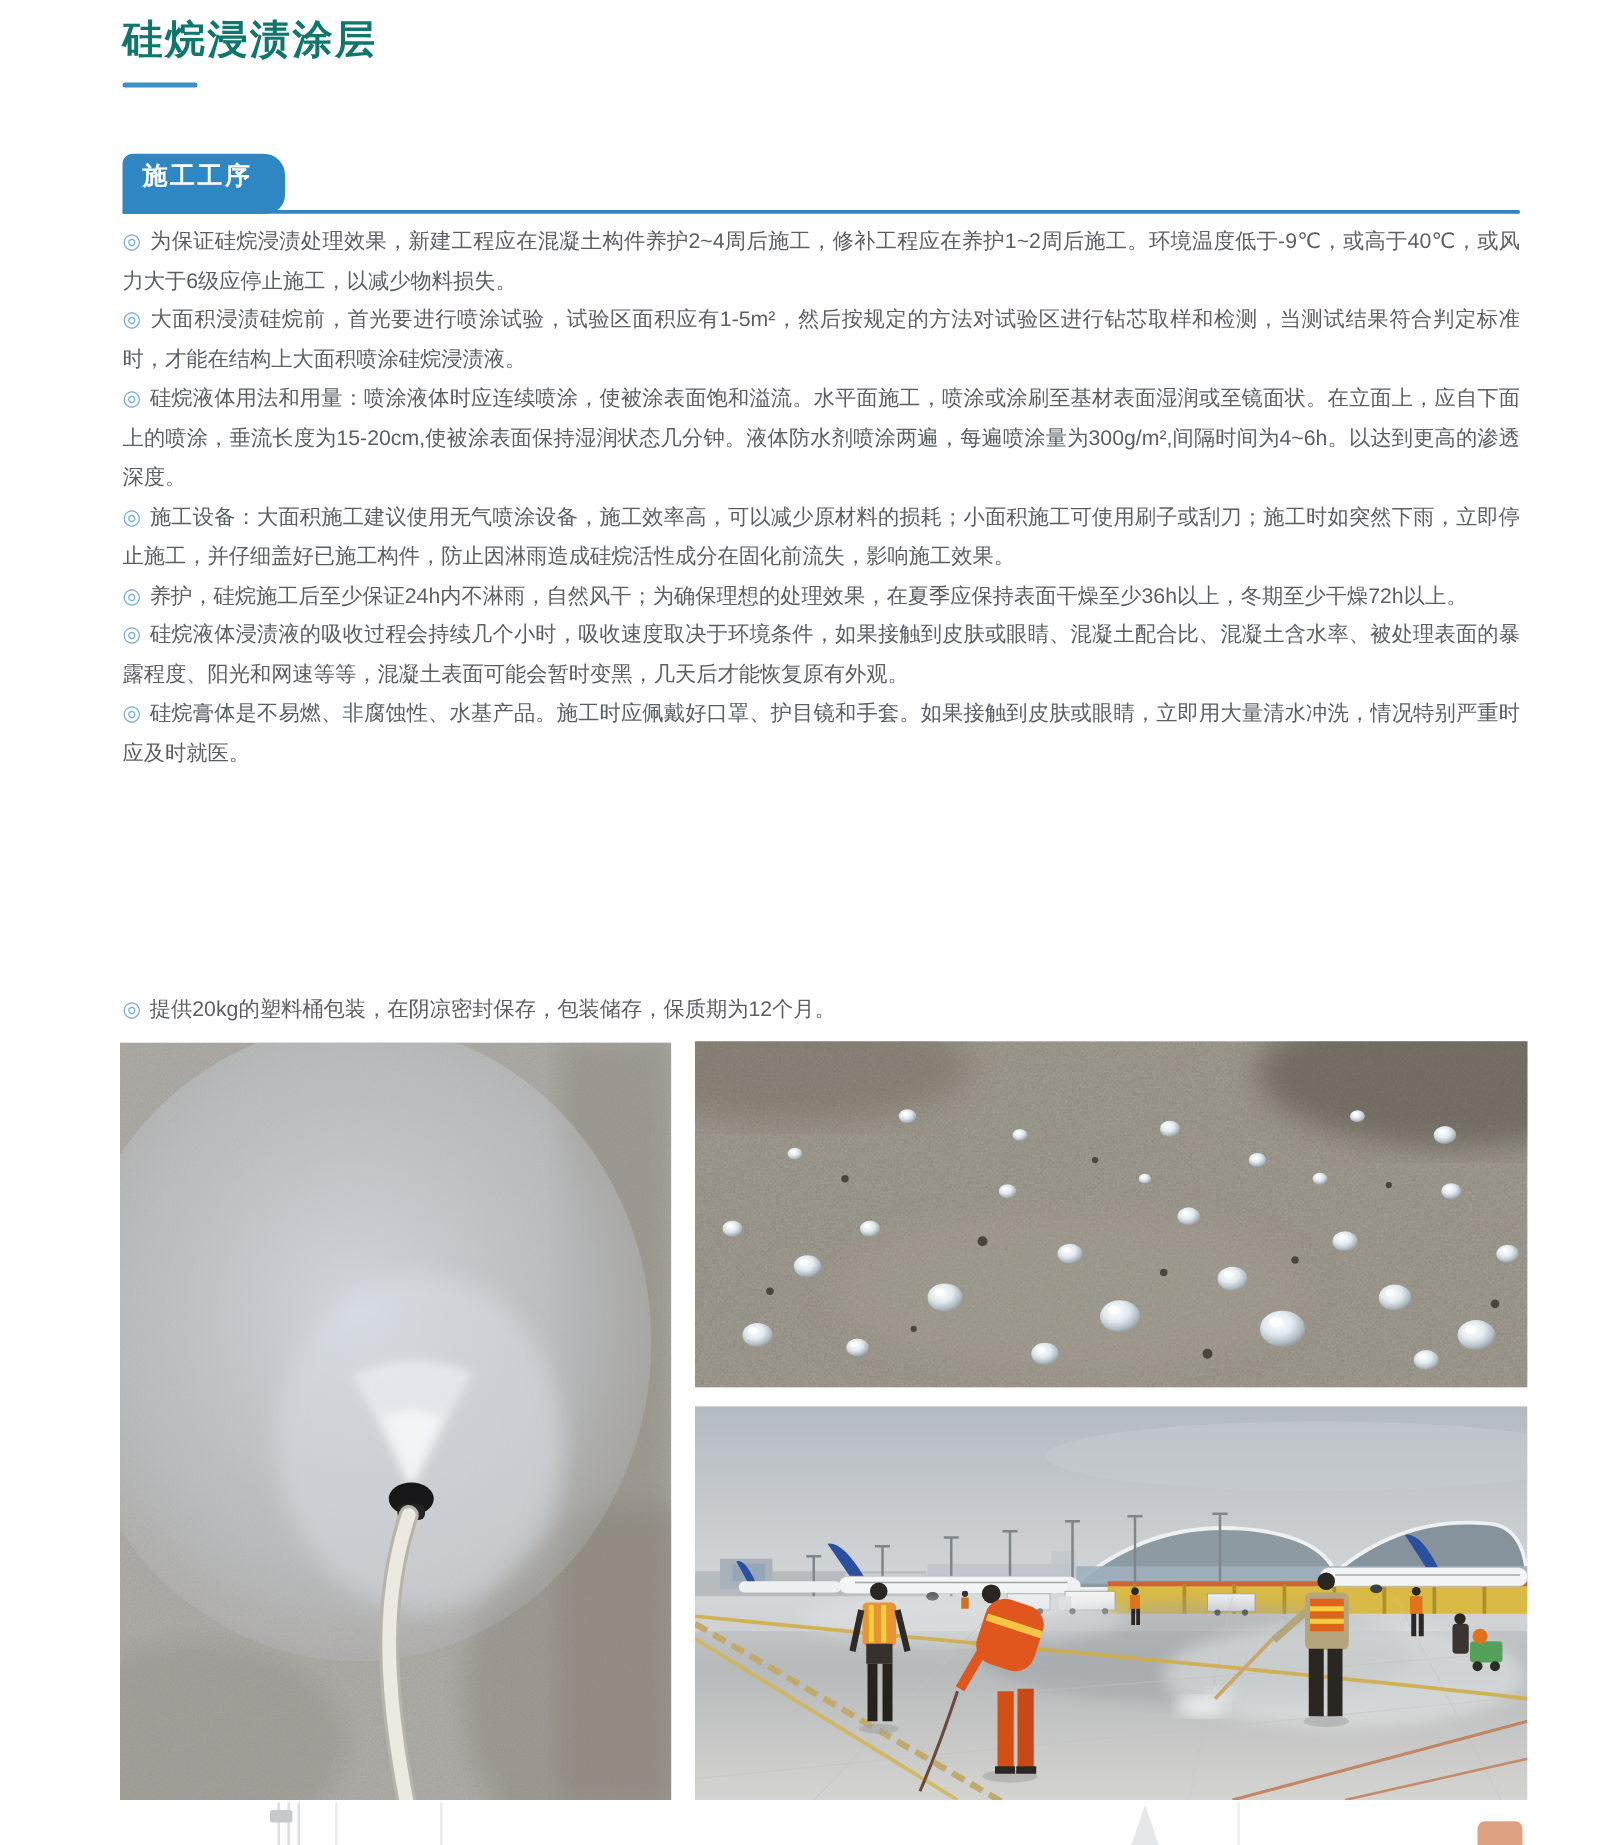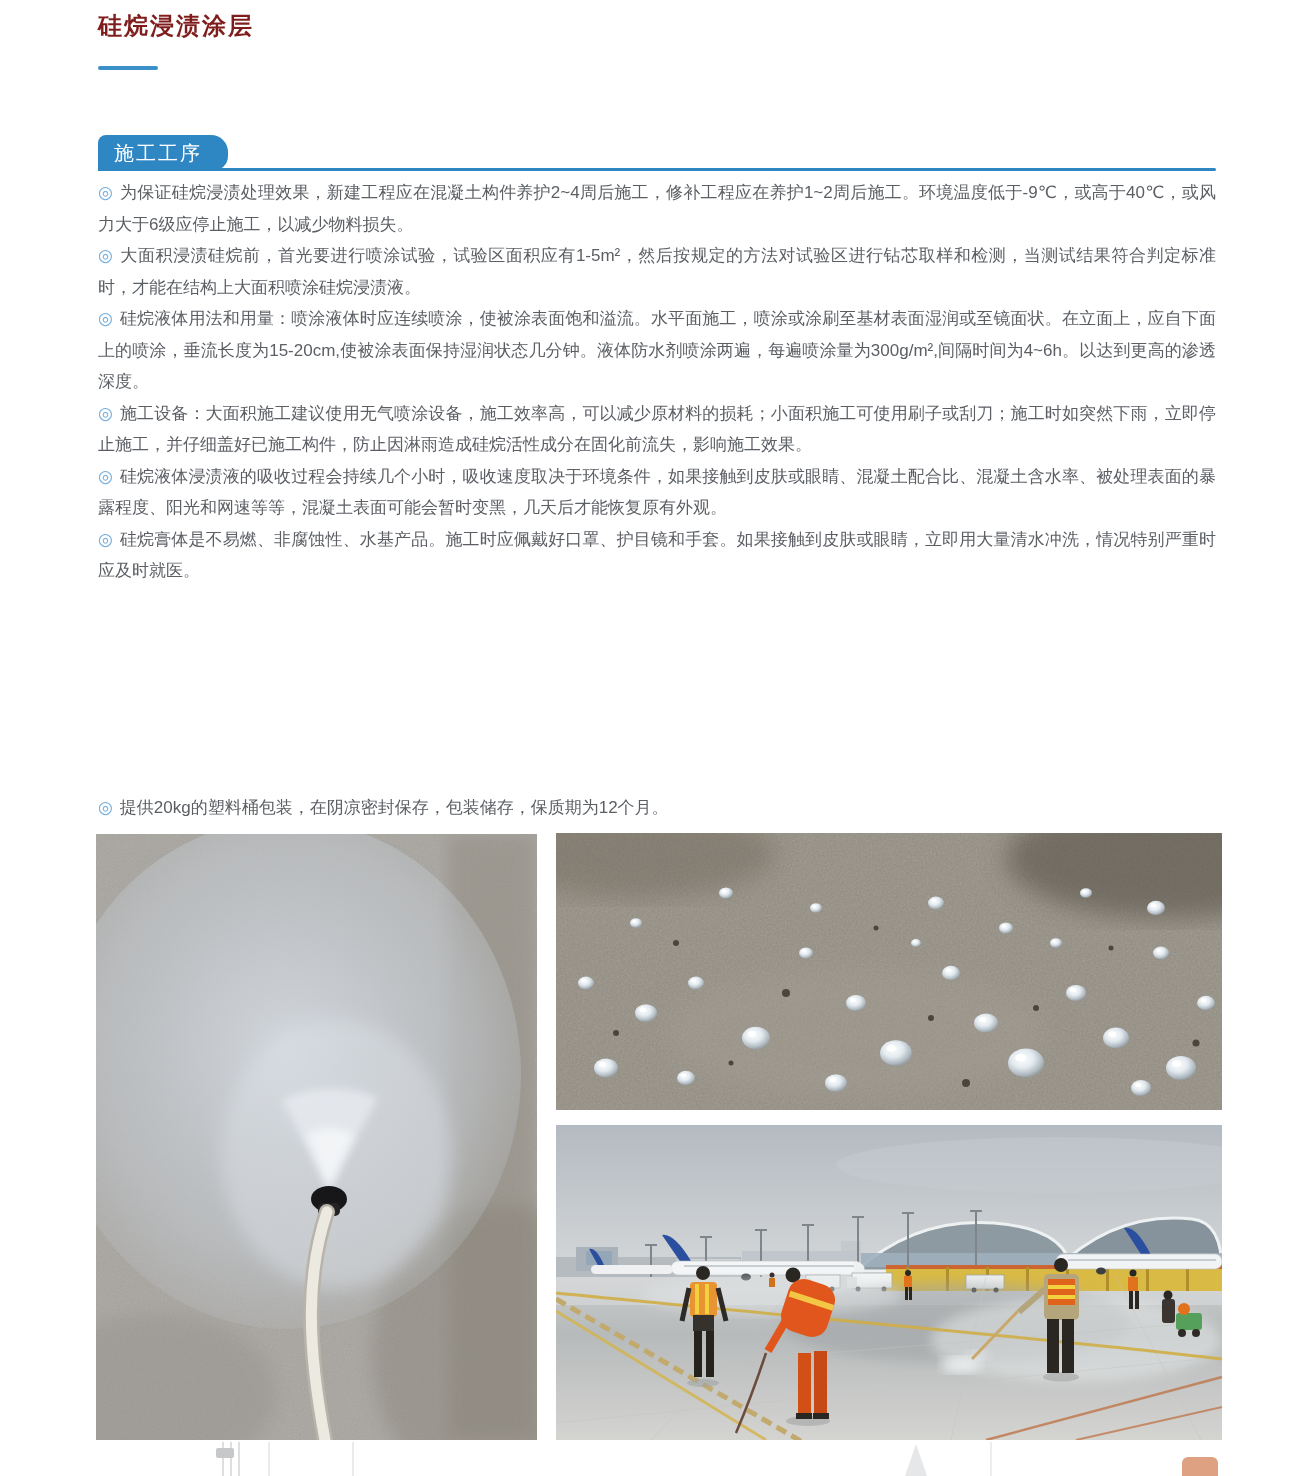--- a/index.html
+++ b/index.html
@@ -1,30 +1,30 @@
 <!DOCTYPE html>
 <html><head>
 <meta charset="utf-8">
 <style>
   html,body{margin:0;padding:0;background:#ffffff;}
   body{width:1290px;height:1476px;position:relative;overflow:hidden;
        font-family:"Liberation Sans","DejaVu Sans",sans-serif;}
   .page{position:absolute;inset:0;background:#ffffff;}
 
-  .title{position:absolute;top:10px;left:98px;font-size:24px;font-weight:700;
-         color:#7f1d1d;letter-spacing:2px;margin:0;}
+  .title{position:absolute;top:10px;left:98px;font-size:32px;font-weight:700;
+         color:#0f766e;letter-spacing:2px;margin:0;}
   .title-dash{position:absolute;top:66px;left:98px;width:60px;height:4px;
          background:#3a91c9;border-radius:2px;}
 
   .sec-head{position:absolute;left:98px;width:1118px;height:38px;}
   .sec-head .rule{position:absolute;left:0;right:0;bottom:0;height:3px;
          background:#2e86c3;border-radius:2px;}
   .badge{position:absolute;left:0;bottom:0;height:36px;line-height:36px;
-         background:#2e86c3;color:#ffffff;font-size:20px;font-weight:400;
-         letter-spacing:2px;padding:0 26px 0 16px;
+         background:#2e86c3;color:#ffffff;font-size:20px;font-weight:700;
+         letter-spacing:2px;padding:0 26px 12px 16px;
          border-radius:8px 17px 15px 0;}
   .sec-head-1{top:133px;}
   .sec-head-2{top:733px;}
 
   .paras{position:absolute;left:98px;width:1118px;color:#5b5f64;
          font-size:17px;line-height:31.5px;text-align:justify;}
   .paras-1{top:177px;}
   .paras-2{top:792px;}
   .paras p{margin:0;}
   .blt{color:#74aedd;margin-right:7px;}
@@ -55,20 +55,21 @@
   <div class="sec-head sec-head-1">
     <div class="rule"></div>
     <div class="badge">施工工序</div>
   </div>
 
   <div class="paras paras-1">
     <p><span class="blt">◎</span><span>为保证硅烷浸渍处理效果，新建工程应在混凝土构件养护2~4周后施工，修补工程应在养护1~2周后施工。环境温度低于-9℃，或高于40℃，或风力大于6级应停止施工，以减少物料损失。</span></p>
     <p><span class="blt">◎</span><span>大面积浸渍硅烷前，首光要进行喷涂试验，试验区面积应有1-5m²，然后按规定的方法对试验区进行钻芯取样和检测，当测试结果符合判定标准时，才能在结构上大面积喷涂硅烷浸渍液。</span></p>
     <p><span class="blt">◎</span><span>硅烷液体用法和用量：喷涂液体时应连续喷涂，使被涂表面饱和溢流。水平面施工，喷涂或涂刷至基材表面湿润或至镜面状。在立面上，应自下面上的喷涂，垂流长度为15-20cm,使被涂表面保持湿润状态几分钟。液体防水剂喷涂两遍，每遍喷涂量为300g/m²,间隔时间为4~6h。以达到更高的渗透深度。</span></p>
     <p><span class="blt">◎</span><span>施工设备：大面积施工建议使用无气喷涂设备，施工效率高，可以减少原材料的损耗；小面积施工可使用刷子或刮刀；施工时如突然下雨，立即停止施工，并仔细盖好已施工构件，防止因淋雨造成硅烷活性成分在固化前流失，影响施工效果。</span></p>
+    <p><span class="blt">◎</span><span>养护，硅烷施工后至少保证24h内不淋雨，自然风干；为确保理想的处理效果，在夏季应保持表面干燥至少36h以上，冬期至少干燥72h以上。</span></p>
     <p><span class="blt">◎</span><span>硅烷液体浸渍液的吸收过程会持续几个小时，吸收速度取决于环境条件，如果接触到皮肤或眼睛、混凝土配合比、混凝土含水率、被处理表面的暴露程度、阳光和网速等等，混凝土表面可能会暂时变黑，几天后才能恢复原有外观。</span></p>
     <p><span class="blt">◎</span><span>硅烷膏体是不易燃、非腐蚀性、水基产品。施工时应佩戴好口罩、护目镜和手套。如果接触到皮肤或眼睛，立即用大量清水冲洗，情况特别严重时应及时就医。</span></p>
   </div>
 
 
   <div class="paras paras-2">
     <p><span class="blt">◎</span><span>提供20kg的塑料桶包装，在阴凉密封保存，包装储存，保质期为12个月。</span></p>
   </div>
 
   <svg class="photo photo-left" viewBox="0 0 441 606" xmlns="http://www.w3.org/2000/svg">

